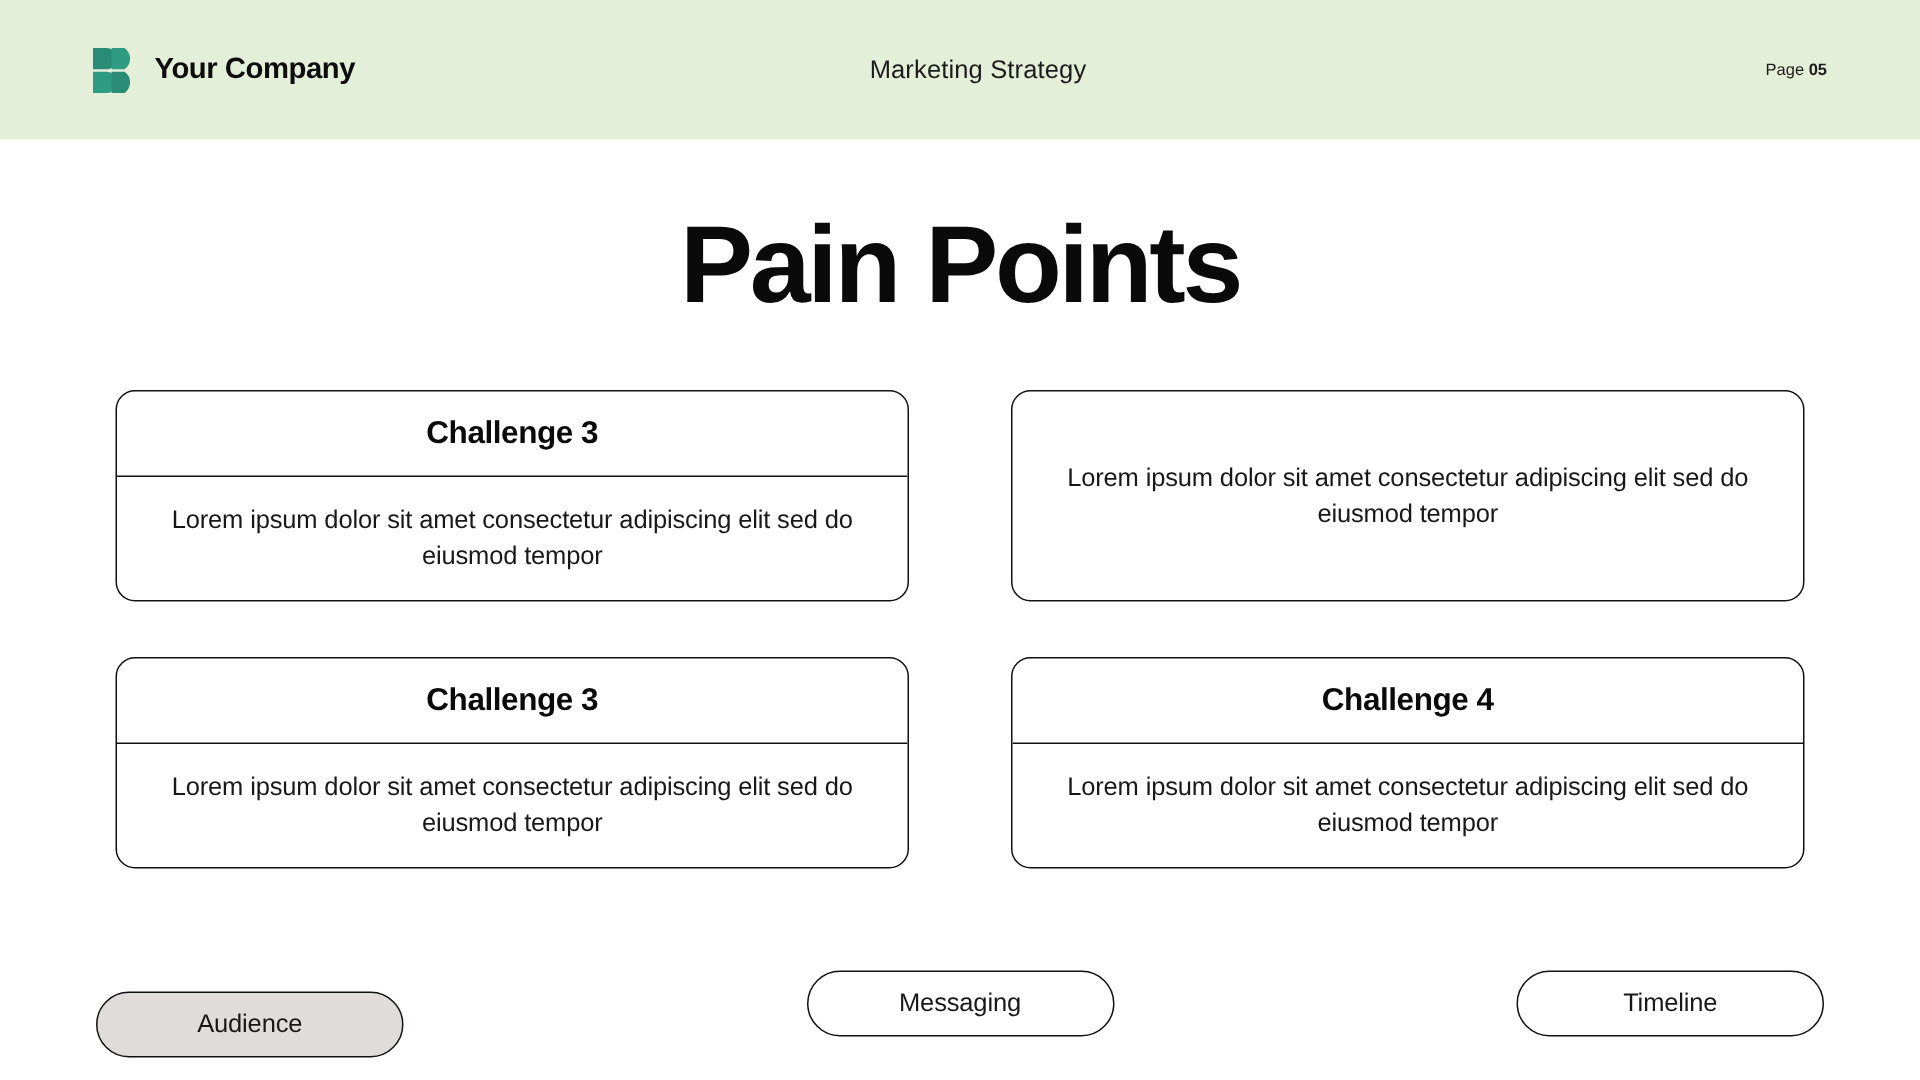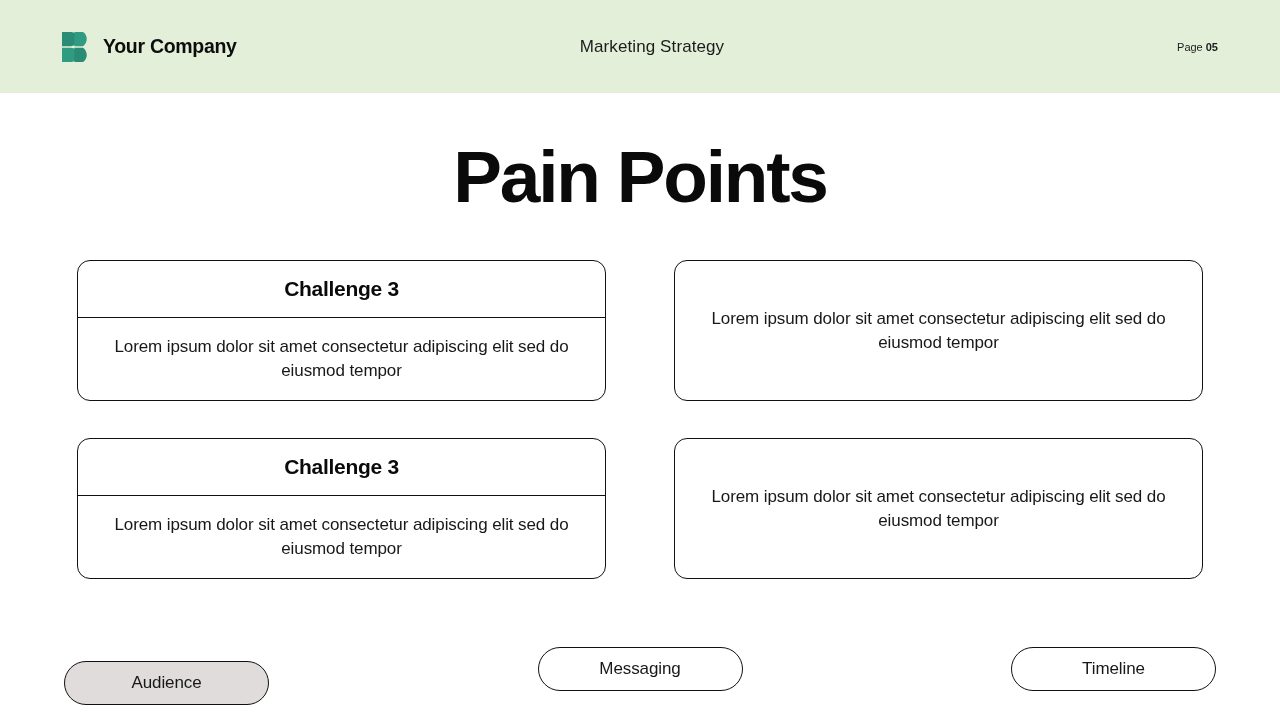--- a/index.html
+++ b/index.html
@@ -225,20 +225,23 @@
   <div class="card">
     <div class="card-head">
       <span class="card-title">Challenge 3</span>
     </div>
     <div class="card-body">
       <p class="card-text">Lorem ipsum dolor sit amet consectetur adipiscing elit sed do eiusmod tempor</p>
     </div>
   </div>
 
   <div class="card">
+    <div class="card-head">
+      <span class="card-title">Challenge 4</span>
+    </div>
     <div class="card-body">
       <p class="card-text">Lorem ipsum dolor sit amet consectetur adipiscing elit sed do eiusmod tempor</p>
     </div>
   </div>
 
 </div>
 
 <div class="nav-pills">
   <div class="pill active">Audience</div>
   <div class="pill">Messaging</div>

